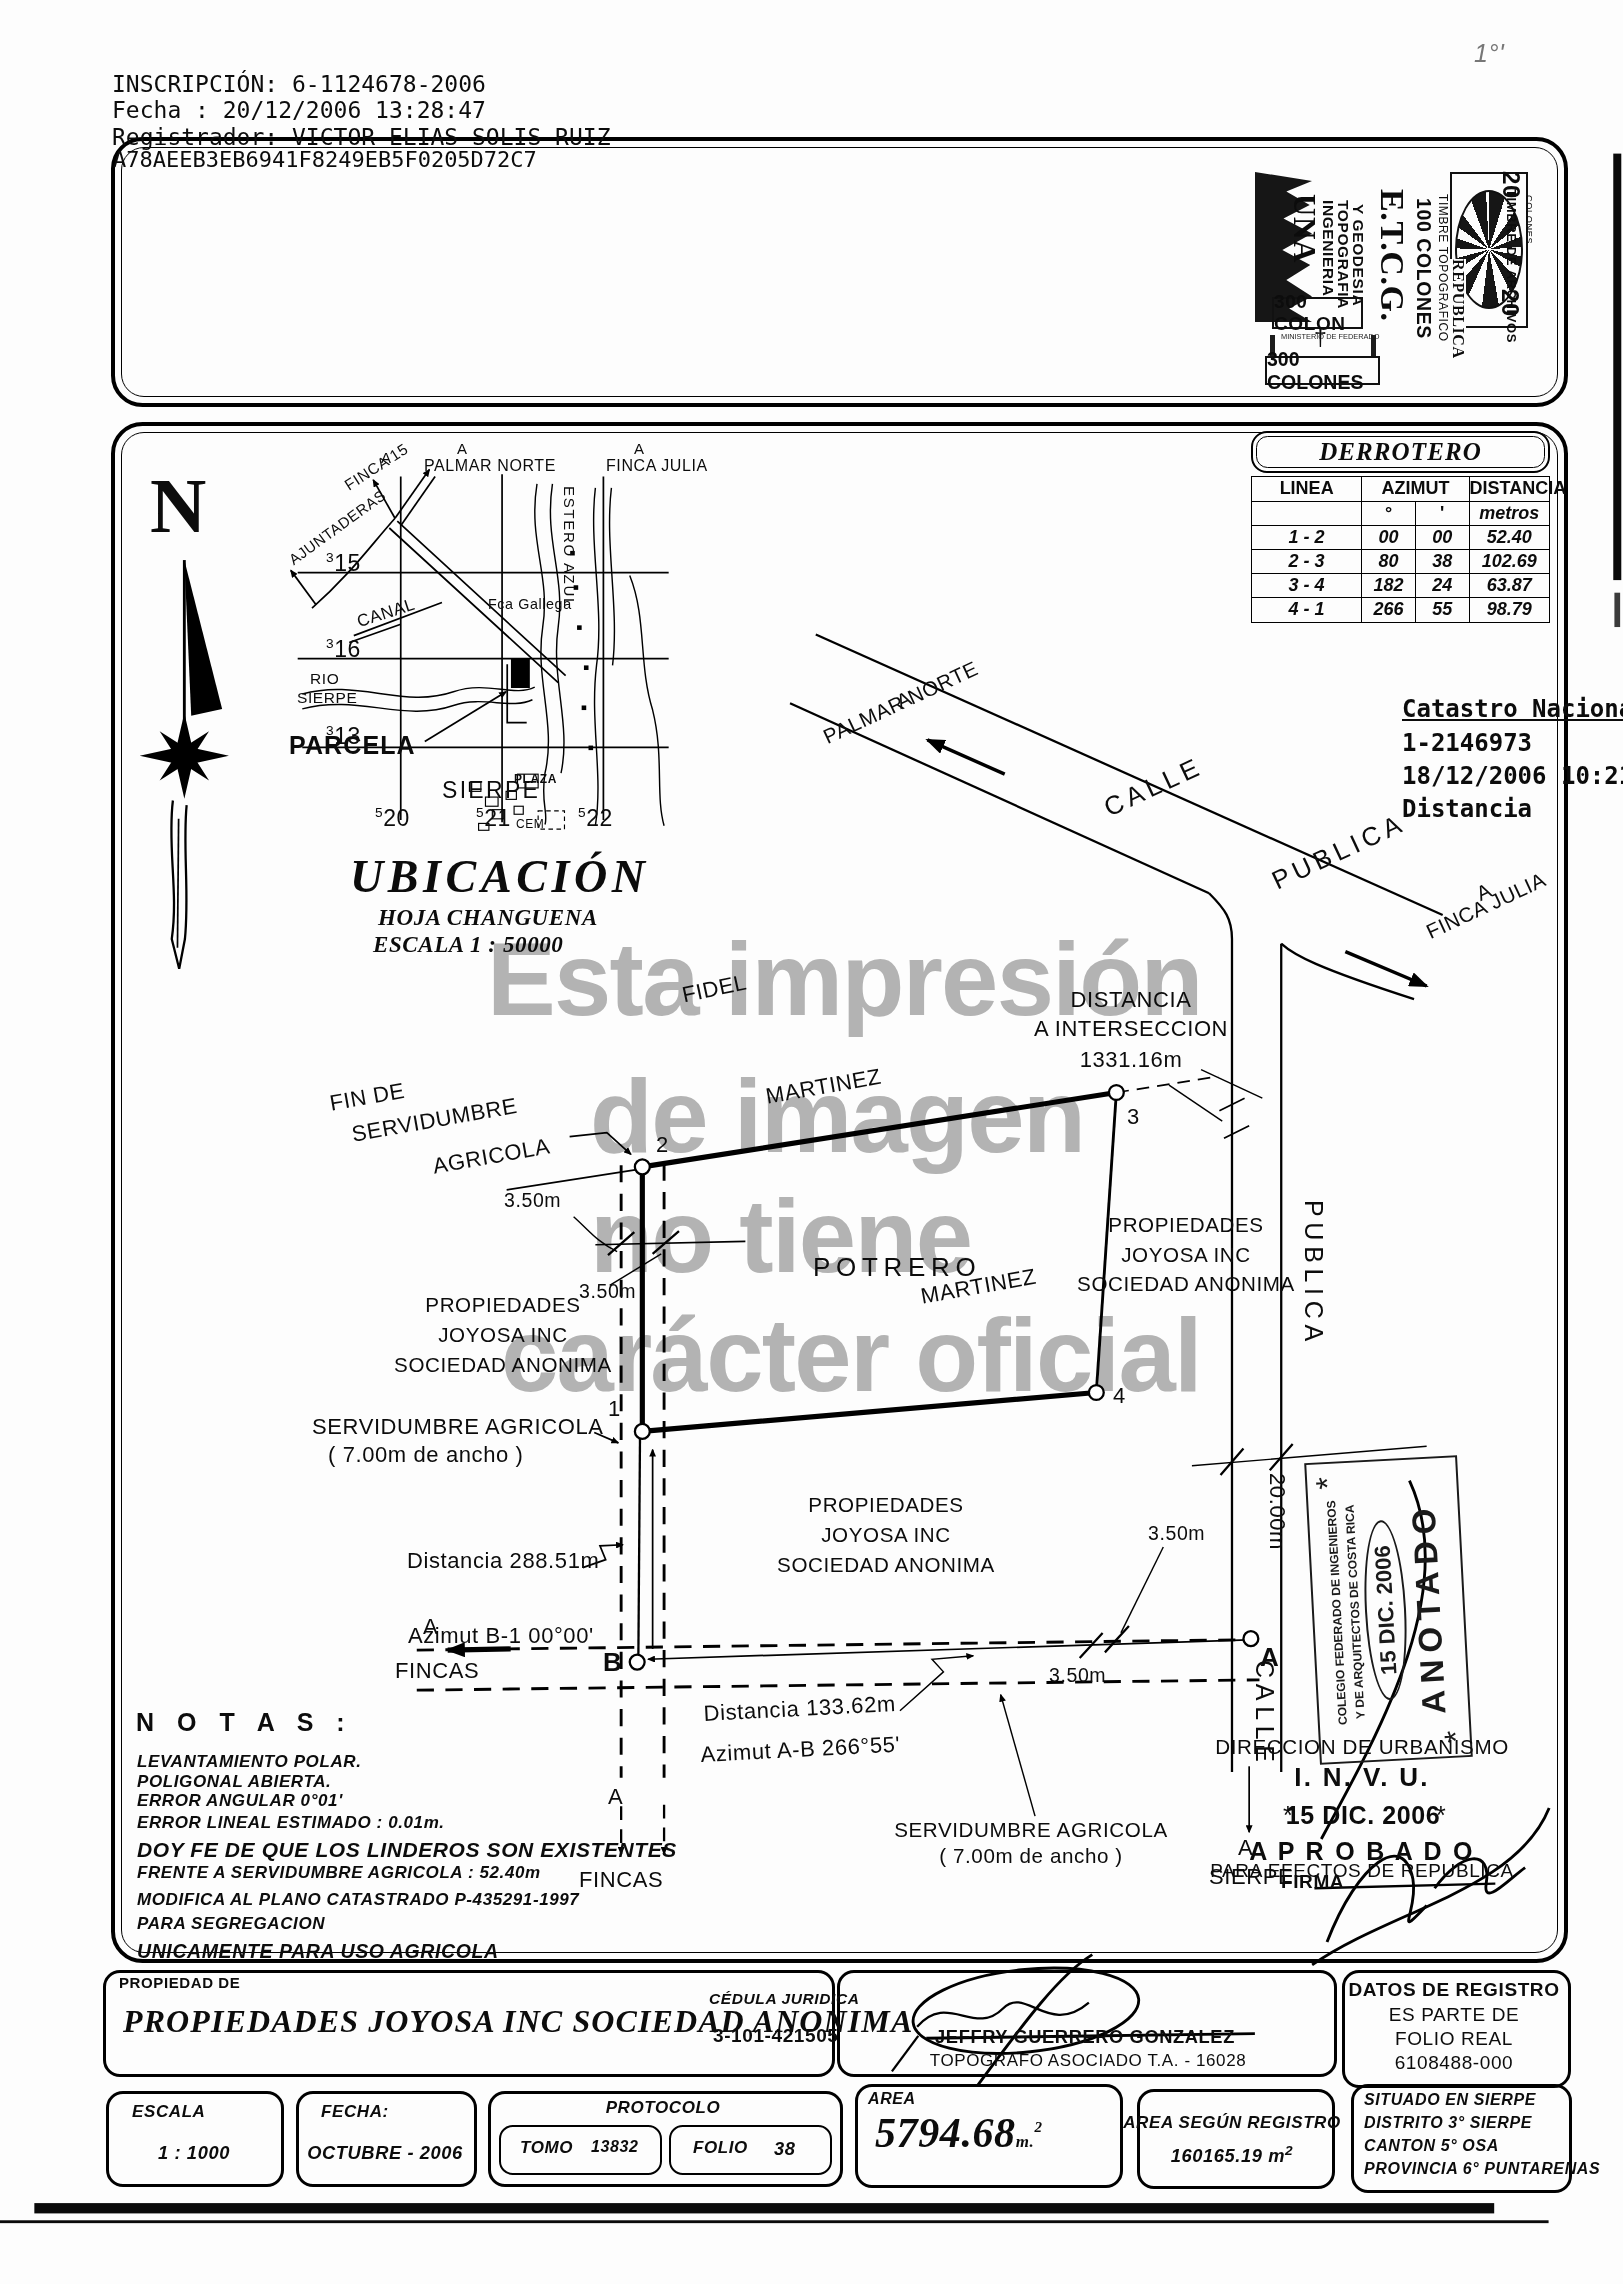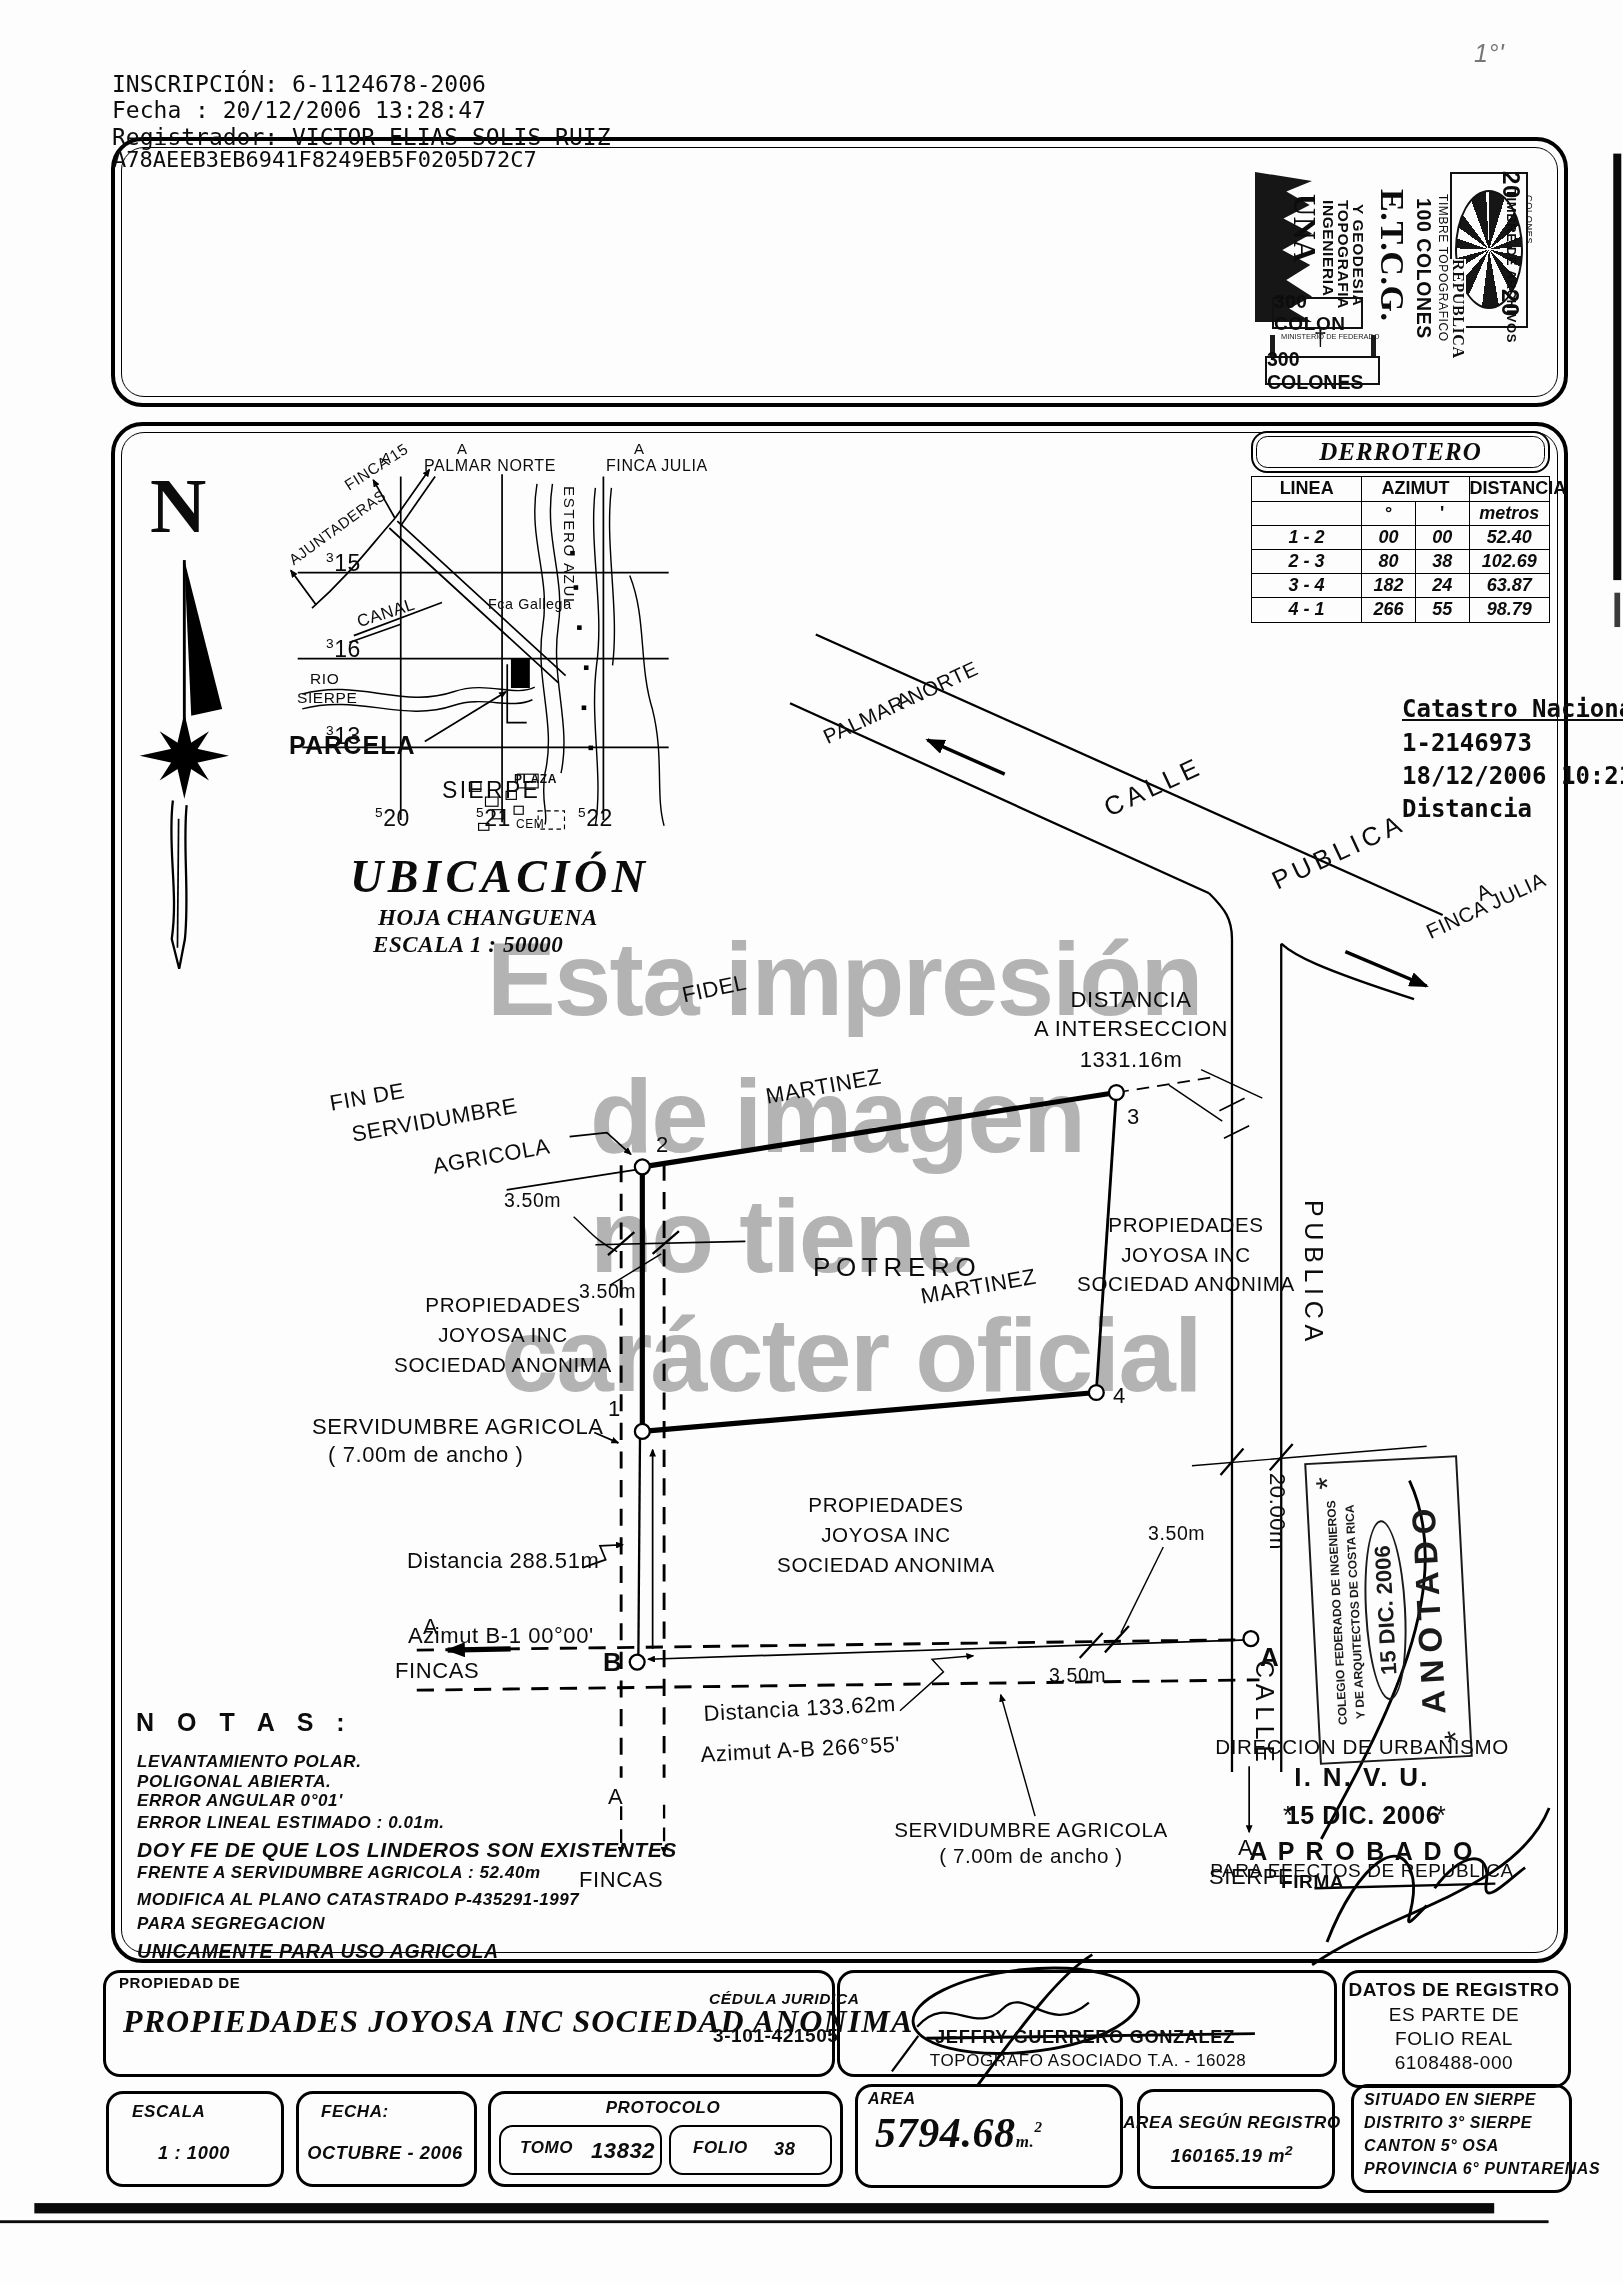--- a/index.html
+++ b/index.html
@@ -414,21 +414,21 @@
   <div class="lb c b" style="left:1454px;top:1980px;font-size:19px;">DATOS DE REGISTRO</div>
   <div class="lb c" style="left:1454px;top:2005px;font-size:19px;">ES PARTE DE</div>
   <div class="lb c" style="left:1454px;top:2029px;font-size:19px;">FOLIO REAL</div>
   <div class="lb c" style="left:1454px;top:2053px;font-size:19px;">6108488-000</div>
   <div class="lb b i" style="left:132px;top:2103px;font-size:17px;">ESCALA</div>
   <div class="lb c b i" style="left:194px;top:2143px;font-size:18.3px;">1 : 1000</div>
   <div class="lb b i" style="left:321px;top:2103px;font-size:17px;">FECHA:</div>
   <div class="lb c b i" style="left:385px;top:2143px;font-size:18.3px;">OCTUBRE - 2006</div>
   <div class="lb c b i" style="left:663px;top:2099px;font-size:17px;">PROTOCOLO</div>
   <div class="lb b i" style="left:520px;top:2139px;font-size:17px;">TOMO</div>
-  <div class="lb b i" style="left:591px;top:2139px;font-size:22px;">13832</div>
+  <div class="lb b i" style="left:591px;top:2139px;font-size:16px;">13832</div>
   <div class="lb b i" style="left:693px;top:2139px;font-size:17px;">FOLIO</div>
   <div class="lb b i" style="left:774px;top:2139px;font-size:18.3px;">38</div>
   <div class="lb b i" style="left:868px;top:2091px;font-size:16px;">AREA</div>
   <div class="lb serif b i" style="left:875px;top:2111px;font-size:42px;">
     <span>5794.68</span><span style="font-size:17px;">m.</span><sup style="font-size:15px;">2</sup>
   </div>
   <div class="lb c b i" style="left:1232px;top:2114px;font-size:17px;">AREA SEGÚN REGISTRO</div>
   <div class="lb c b i" style="left:1232px;top:2144px;font-size:18.3px;">
     <span>160165.19 m</span><sup style="font-size:13.7px;">2</sup>
   </div>

